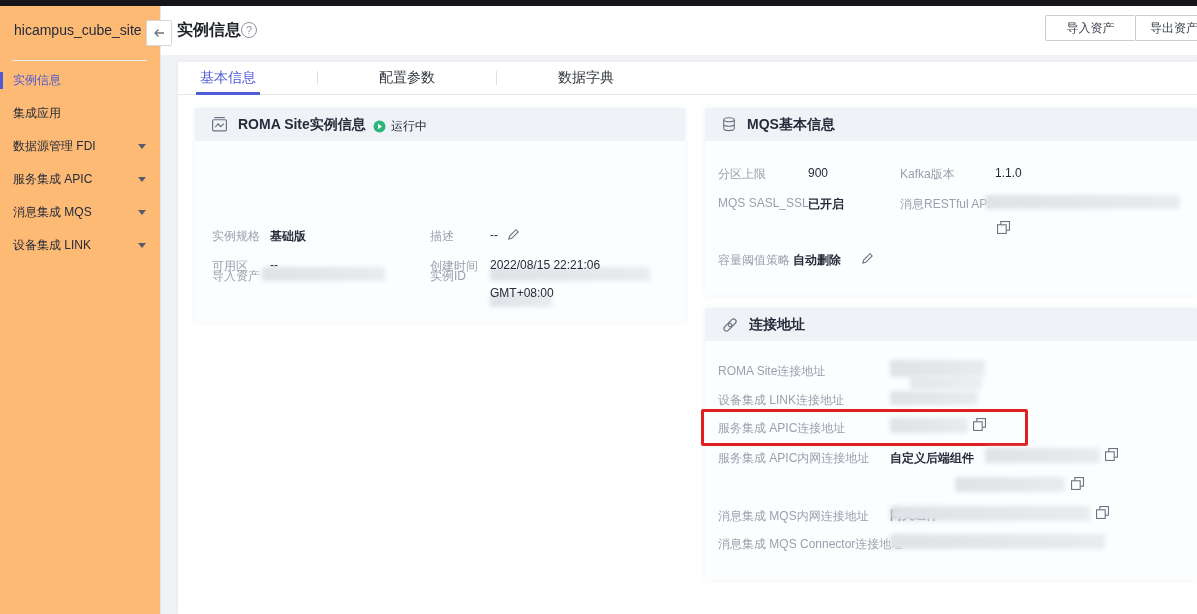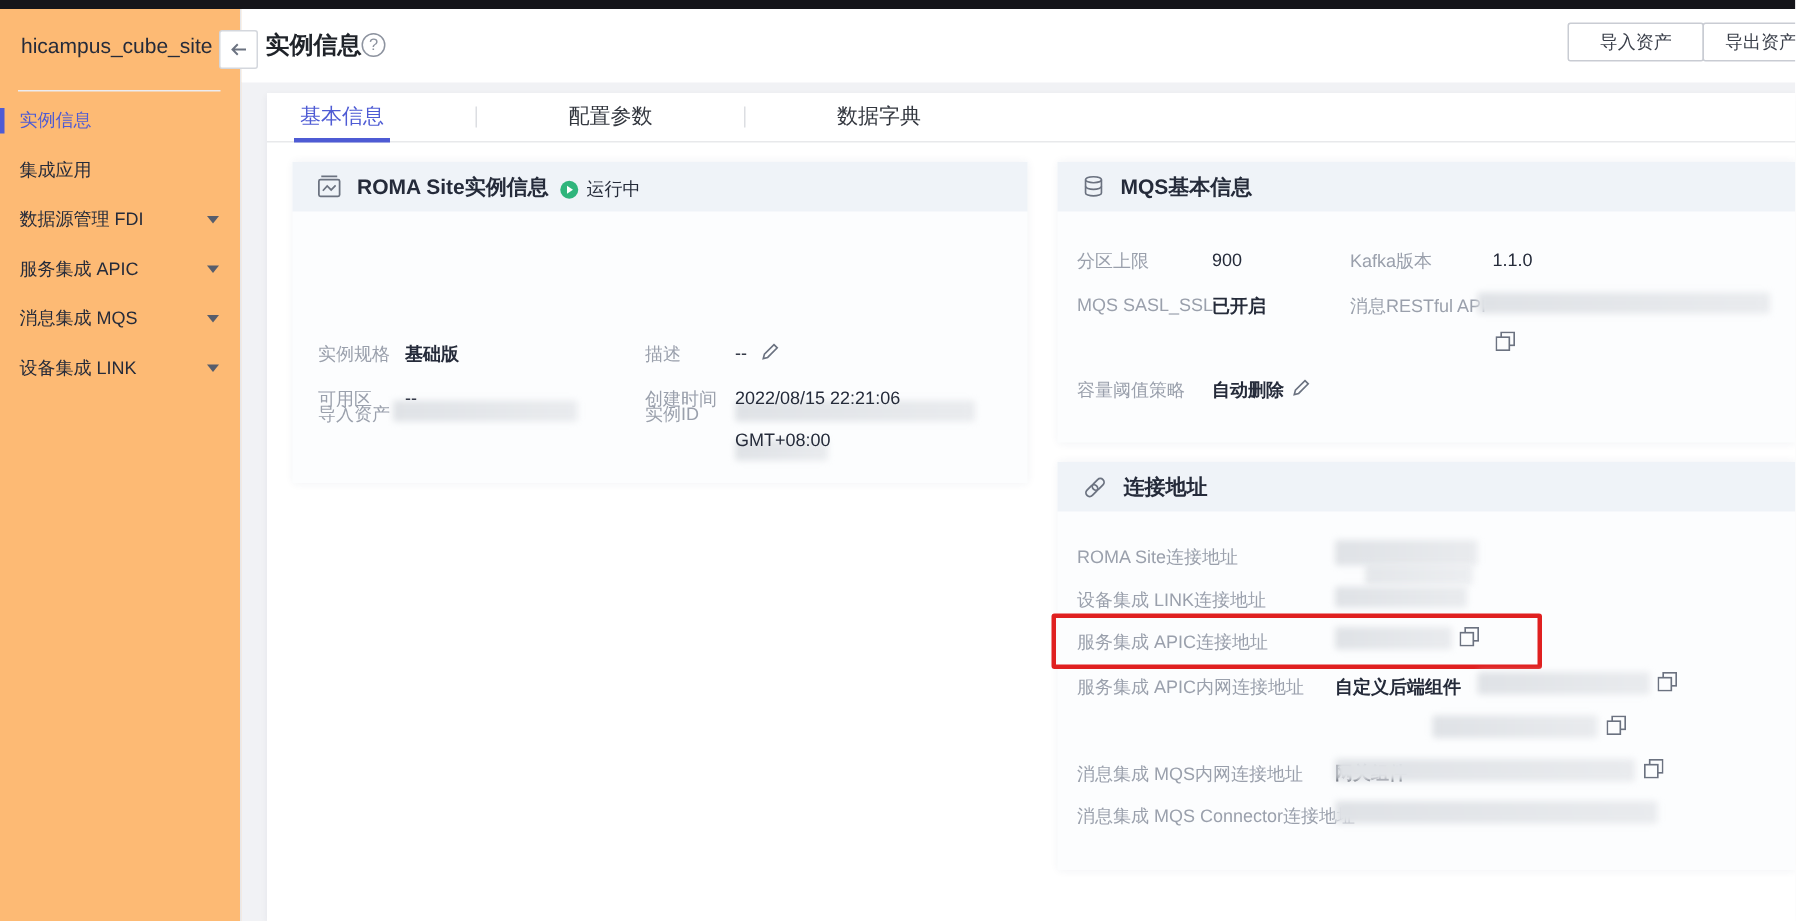--- a/index.html
+++ b/index.html
@@ -163,21 +163,21 @@
         <span class="lbl" style="left:13px; top:88px;">MQS SASL_SSL</span>
         <span class="val bold" style="left:103px; top:88px;">已开启</span>
         <span class="lbl" style="left:195px; top:88px;">消息RESTful API</span>
         <div class="blur" style="left:280px; top:87px; width:195px; height:14px;"></div>
         <svg class="icon-btn" style="left:292px; top:113px;" viewBox="0 0 12 12">
           <rect x="3.5" y="0.5" width="8" height="8" fill="none" stroke="#6b7280" stroke-width="1"></rect>
           <rect x="0.5" y="3.5" width="8" height="8" fill="#fcfdfe" stroke="#6b7280" stroke-width="1"></rect>
         </svg>
 
         <span class="lbl" style="left:13px; top:144px;">容量阈值策略</span>
-        <span class="val bold" style="left:103px; top:144px;">自动删除</span>
+        <span class="val bold" style="left:88px; top:144px;">自动删除</span>
         <svg class="icon-btn" style="left:156px; top:144px;" viewBox="0 0 12 12">
           <path d="M8.3 1.6 l2 2 L4.4 9.5 l-2.7.7 .7-2.7 z" fill="none" stroke="#6b7280" stroke-width="1"></path>
         </svg>
       </section>
 
       <section class="panel p-conn">
         <div class="panel-head">
           <svg width="18" height="18" viewBox="0 0 18 18">
             <g transform="rotate(-45 9 9)" fill="none" stroke="#6b7280" stroke-width="1.2">
               <rect x="1.5" y="6.5" width="9" height="5" rx="2.5"></rect>

